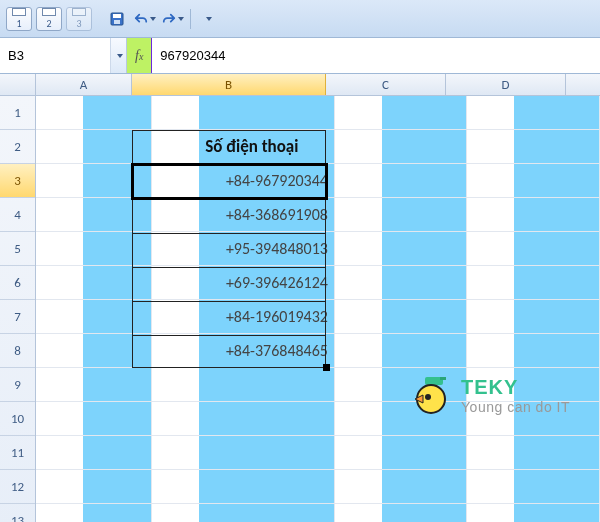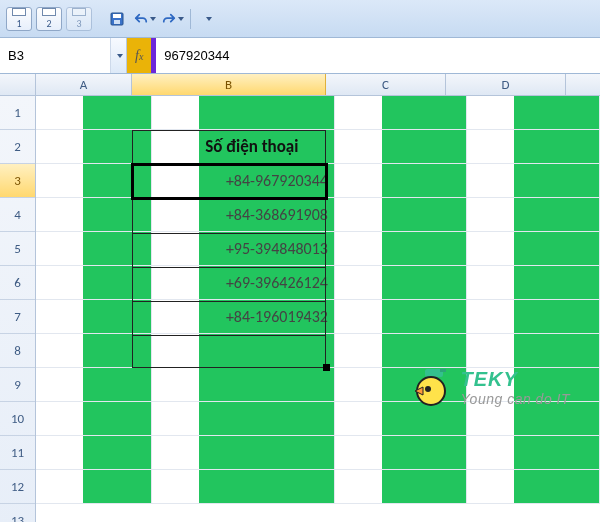--- a/index.html
+++ b/index.html
@@ -89,22 +89,22 @@
   .namebox-dd {
     width: 16px; height: 100%;
     display: flex; align-items: center; justify-content: center;
     background: linear-gradient(#f7faff,#dde9f8);
     border-left: 1px solid #cdd9ea;
     cursor: pointer;
   }
   .fbar-btns {
     display: flex; align-items: center;
     padding: 0 6px; gap: 6px;
-    border-right: 5px solid #6d28d9;
-    background: #eab308;
+    border-right: 1px solid #6d28d9;
+    background: #bef264;
   }
   .fx {
     font-style: italic;
     font-family: "Times New Roman", serif;
     font-size: 14px; color: #555;
     cursor: pointer;
     padding: 0 2px;
   }
   .formula-input {
     flex: 1;
@@ -175,21 +175,21 @@
     border-bottom: 1px solid #e2e7ef;
   }
   .cell {
     border-right: 1px solid #e2e7ef;
     padding: 0 6px;
     display: flex; align-items: center;
     font-size: 16px;
     color: #444;
     cursor: cell;
     position: relative;
-    background: #22c55e;
+    background: #7dd3fc;
     margin-left: 47px;
   }
   .cell.right { justify-content: flex-end; text-align: right; }
   .cell.header-cell {
     font-weight: bold;
     color: #111;
     font-size: 17px;
   }
 
   
@@ -215,24 +215,23 @@
     width: 7px; height: 7px;
     background: #000;
     pointer-events: auto;
     cursor: crosshair;
   }
 
   
   .logo {
     position: absolute;
     right: 30px;
-    bottom: 121px;
+    bottom: 113px;
     display: flex; align-items: center; gap: 6px;
     pointer-events: none;
-    font-style: italic;
   }
   .logo-bird {
     width: 44px; height: 44px; position: relative;
   }
   .logo-text {
     font-family: Arial, sans-serif;
   }
   .logo-text .t1 { color: #33c18e; font-weight: 800; font-size: 20px; letter-spacing: 1px; }
   .logo-text .t2 { color: #999; font-size: 14px; letter-spacing: .5px; }
 
@@ -364,20 +363,26 @@
       <div class="cell wB right">+69-396426124</div>
       <div class="cell wC"></div>
       <div class="cell wD"></div>
     </div>
     <div class="row">
       <div class="cell wA"></div>
       <div class="cell wB right">+84-196019432</div>
       <div class="cell wC"></div>
       <div class="cell wD"></div>
     </div>
+    <div class="row">
+      <div class="cell wA"></div>
+      <div class="cell wB right">+84-376848465</div>
+      <div class="cell wC"></div>
+      <div class="cell wD"></div>
+    </div>
 
     <div class="row">
       <div class="cell wA"></div>
       <div class="cell wB"></div>
       <div class="cell wC"></div>
       <div class="cell wD"></div>
     </div>
     <div class="row">
       <div class="cell wA"></div>
       <div class="cell wB"></div>

